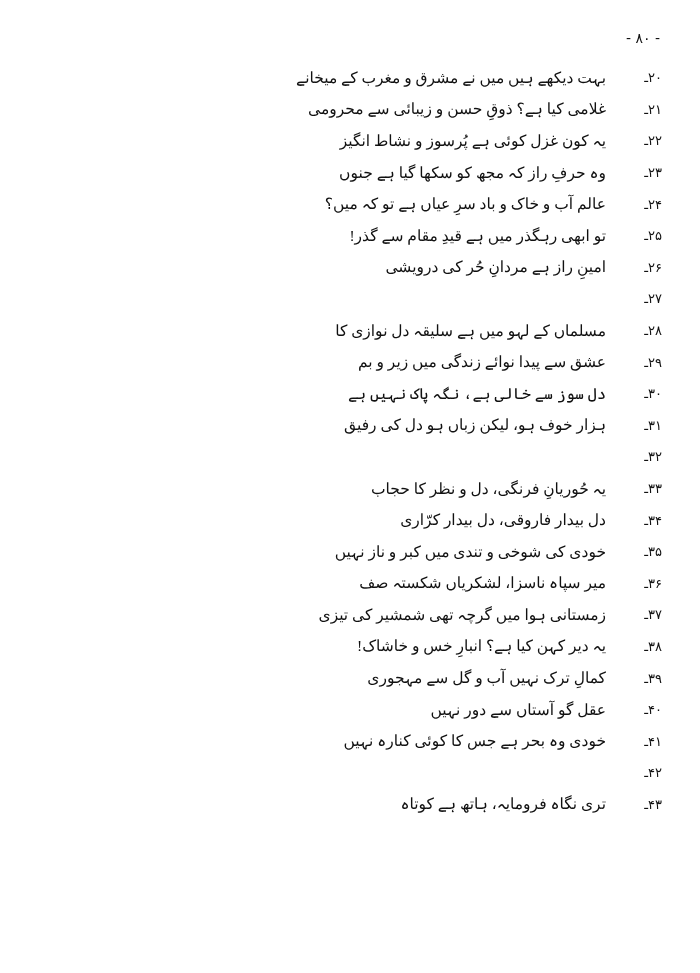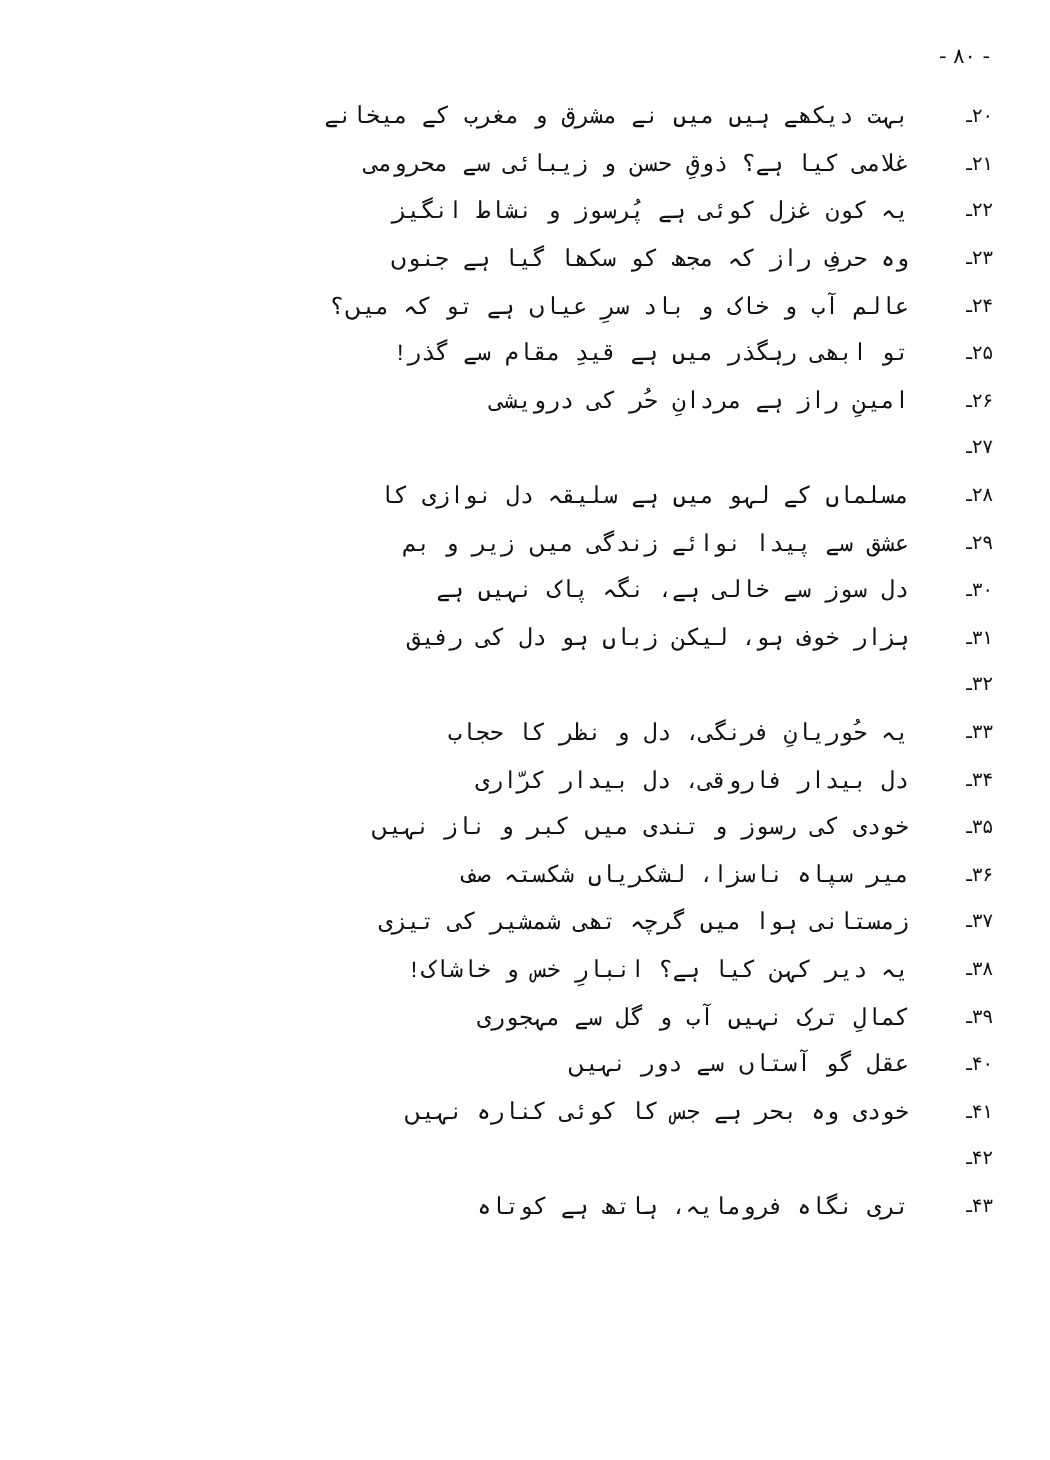--- a/index.html
+++ b/index.html
@@ -1,21 +1,21 @@
 <!DOCTYPE html>
 <html><head>
   <meta charset="utf-8">
   <style>
     html, body { margin: 0; padding: 0; background: #ffffff; }
     body { width: 700px; height: 973px; position: relative; overflow: hidden; color: #111; font-family: "DejaVu Sans", sans-serif; }
     .page-number { position: absolute; top: 30px; left: 0; width: 660px; font-size: 14px; direction: rtl; }
     .list { position: absolute; top: 62px; right: 30px; width: 420px; direction: rtl; }
     .row { display: flex; flex-direction: row; align-items: center; height: 31.6px; }
     .num { width: 50px; flex: 0 0 50px; font-size: 13px; padding-right: 8px; box-sizing: border-box; }
-    .text { padding-right: 14px; font-size: 15.5px; white-space: nowrap; font-family: Liberation Mono, monospace; }
+    .text { padding-right: 14px; font-size: 15.5px; white-space: nowrap; font-family: Liberation Serif, serif; }
   </style>
 </head>
 <body>
 
 <div class="page-number">- ۸۰ -</div>
 
 <div class="list">
   <div class="row">
       <span class="num">۲۰ـ</span>
       <span class="text">بہت دیکھے ہیں میں نے مشرق و مغرب کے میخانے</span>
@@ -69,21 +69,21 @@
   <div class="row">
       <span class="num">۳۳ـ</span>
       <span class="text">یہ حُوریانِ فرنگی، دل و نظر کا حجاب</span>
     </div>
   <div class="row">
       <span class="num">۳۴ـ</span>
       <span class="text">دل بیدار فاروقی، دل بیدار کرّاری</span>
     </div>
   <div class="row">
       <span class="num">۳۵ـ</span>
-      <span class="text">خودی کی رسوز و تندی میں کبر و ناز نہیں</span>
+      <span class="text">خودی کی شوخی و تندی میں کبر و ناز نہیں</span>
     </div>
   <div class="row">
       <span class="num">۳۶ـ</span>
       <span class="text">میر سپاہ ناسزا، لشکریاں شکستہ صف</span>
     </div>
   <div class="row">
       <span class="num">۳۷ـ</span>
       <span class="text">زمستانی ہوا میں گرچہ تھی شمشیر کی تیزی</span>
     </div>
   <div class="row">

